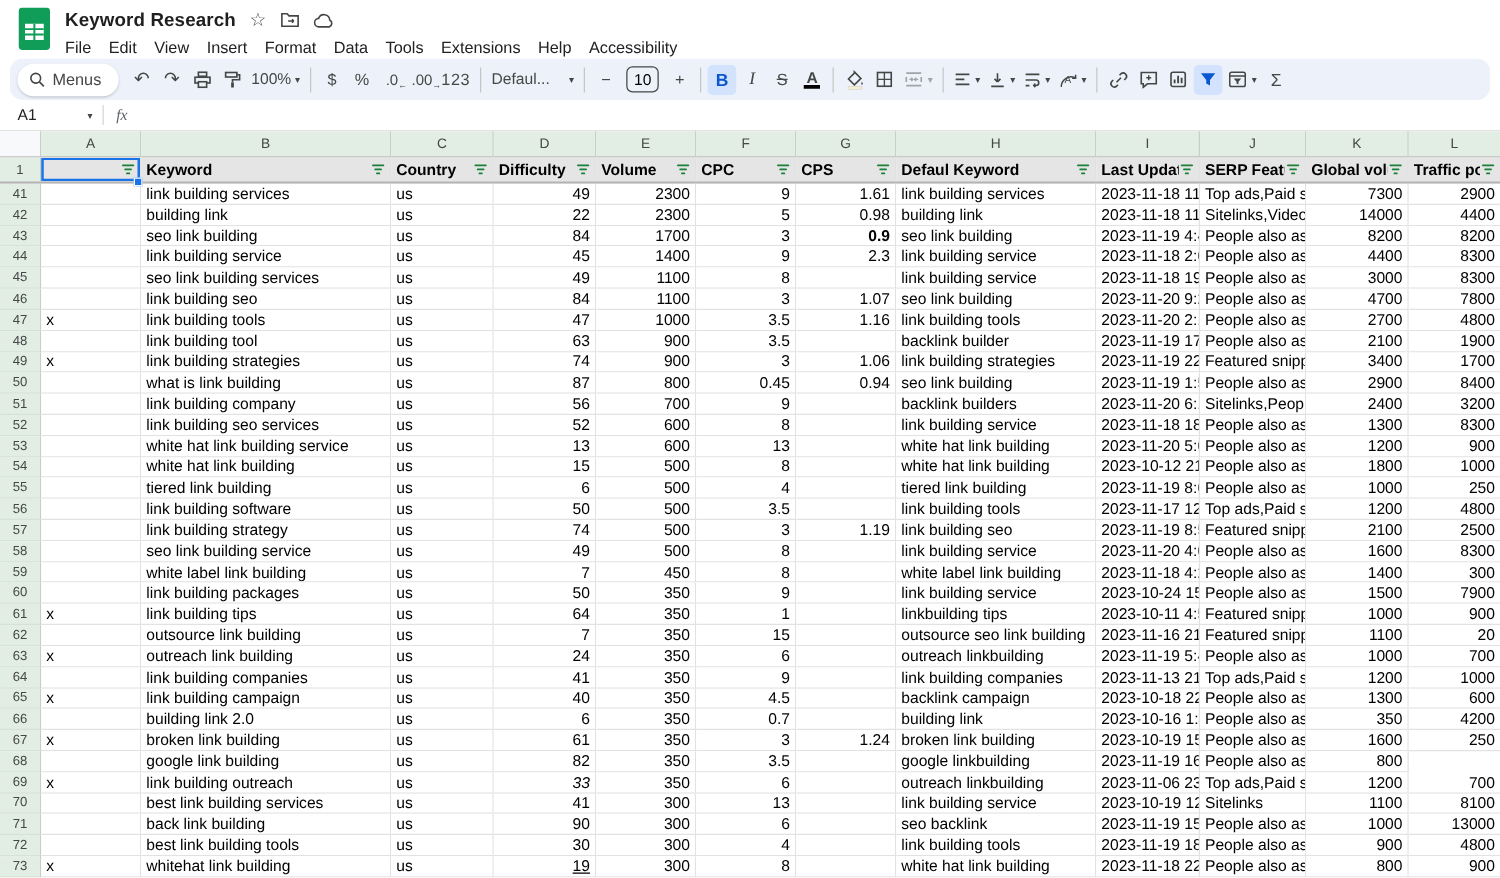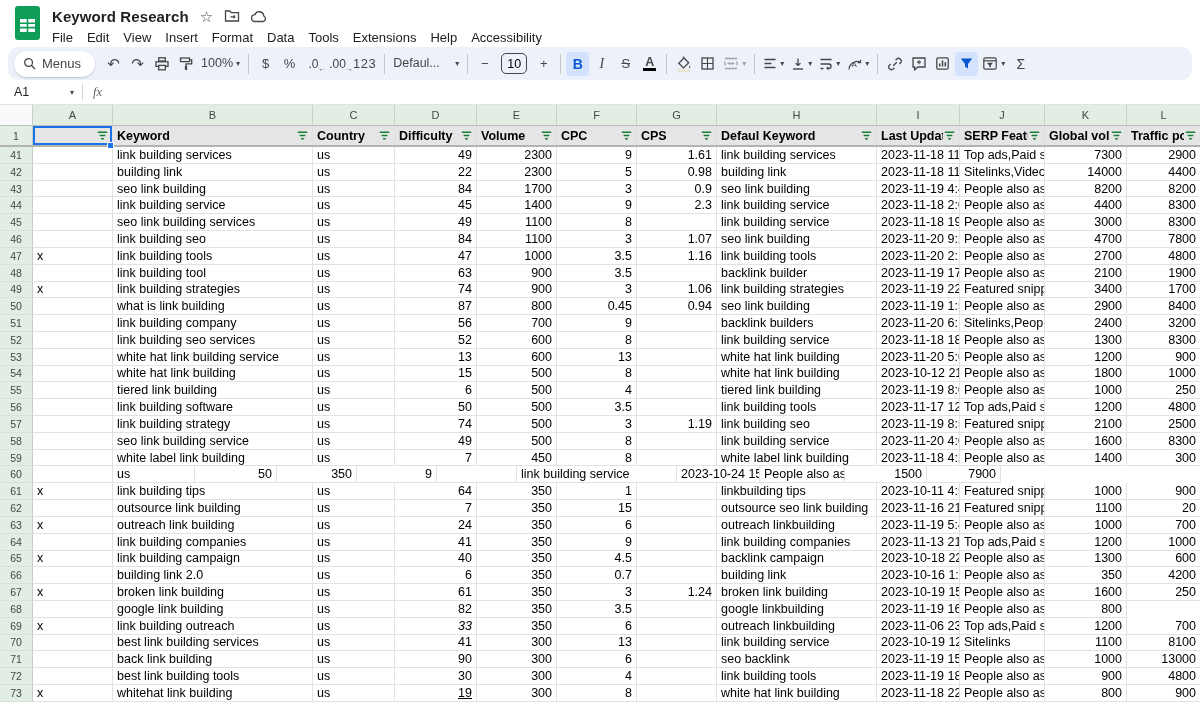--- a/index.html
+++ b/index.html
@@ -410,21 +410,21 @@
         <div class="cell num" style="width: 74px;">4400</div>
       </div>
       <div class="data-row">
         <div class="gutter">43</div>
         <div class="cell" style="width: 80px;"></div>
         <div class="cell" style="width: 200px;">seo link building</div>
         <div class="cell" style="width: 82px;">us</div>
         <div class="cell num" style="width: 82px;">84</div>
         <div class="cell num" style="width: 80px;">1700</div>
         <div class="cell num" style="width: 80px;">3</div>
-        <div class="cell num" style="width: 80px;">0.9</div>
+        <div class="cell num" style="width: 80px; font-weight: bold;">0.9</div>
         <div class="cell" style="width: 160px;">seo link building</div>
         <div class="cell" style="width: 83px;">2023-11-19 4:43</div>
         <div class="cell" style="width: 85px;">People also ask</div>
         <div class="cell num" style="width: 82px;">8200</div>
         <div class="cell num" style="width: 74px;">8200</div>
       </div>
       <div class="data-row">
         <div class="gutter">44</div>
         <div class="cell" style="width: 80px;"></div>
         <div class="cell" style="width: 200px;">link building service</div>
@@ -660,20 +660,21 @@
         <div class="cell num" style="width: 80px;"></div>
         <div class="cell" style="width: 160px;">white label link building</div>
         <div class="cell" style="width: 83px;">2023-11-18 4:21</div>
         <div class="cell" style="width: 85px;">People also ask,</div>
         <div class="cell num" style="width: 82px;">1400</div>
         <div class="cell num" style="width: 74px;">300</div>
       </div>
       <div class="data-row">
         <div class="gutter">60</div>
         <div class="cell" style="width: 80px;"></div>
+        <div class="cell" style="width: 200px;">link building packages</div>
         <div class="cell" style="width: 82px;">us</div>
         <div class="cell num" style="width: 82px;">50</div>
         <div class="cell num" style="width: 80px;">350</div>
         <div class="cell num" style="width: 80px;">9</div>
         <div class="cell num" style="width: 80px;"></div>
         <div class="cell" style="width: 160px;">link building service</div>
         <div class="cell" style="width: 83px;">2023-10-24 15:5</div>
         <div class="cell" style="width: 85px;">People also ask,</div>
         <div class="cell num" style="width: 82px;">1500</div>
         <div class="cell num" style="width: 74px;">7900</div>

